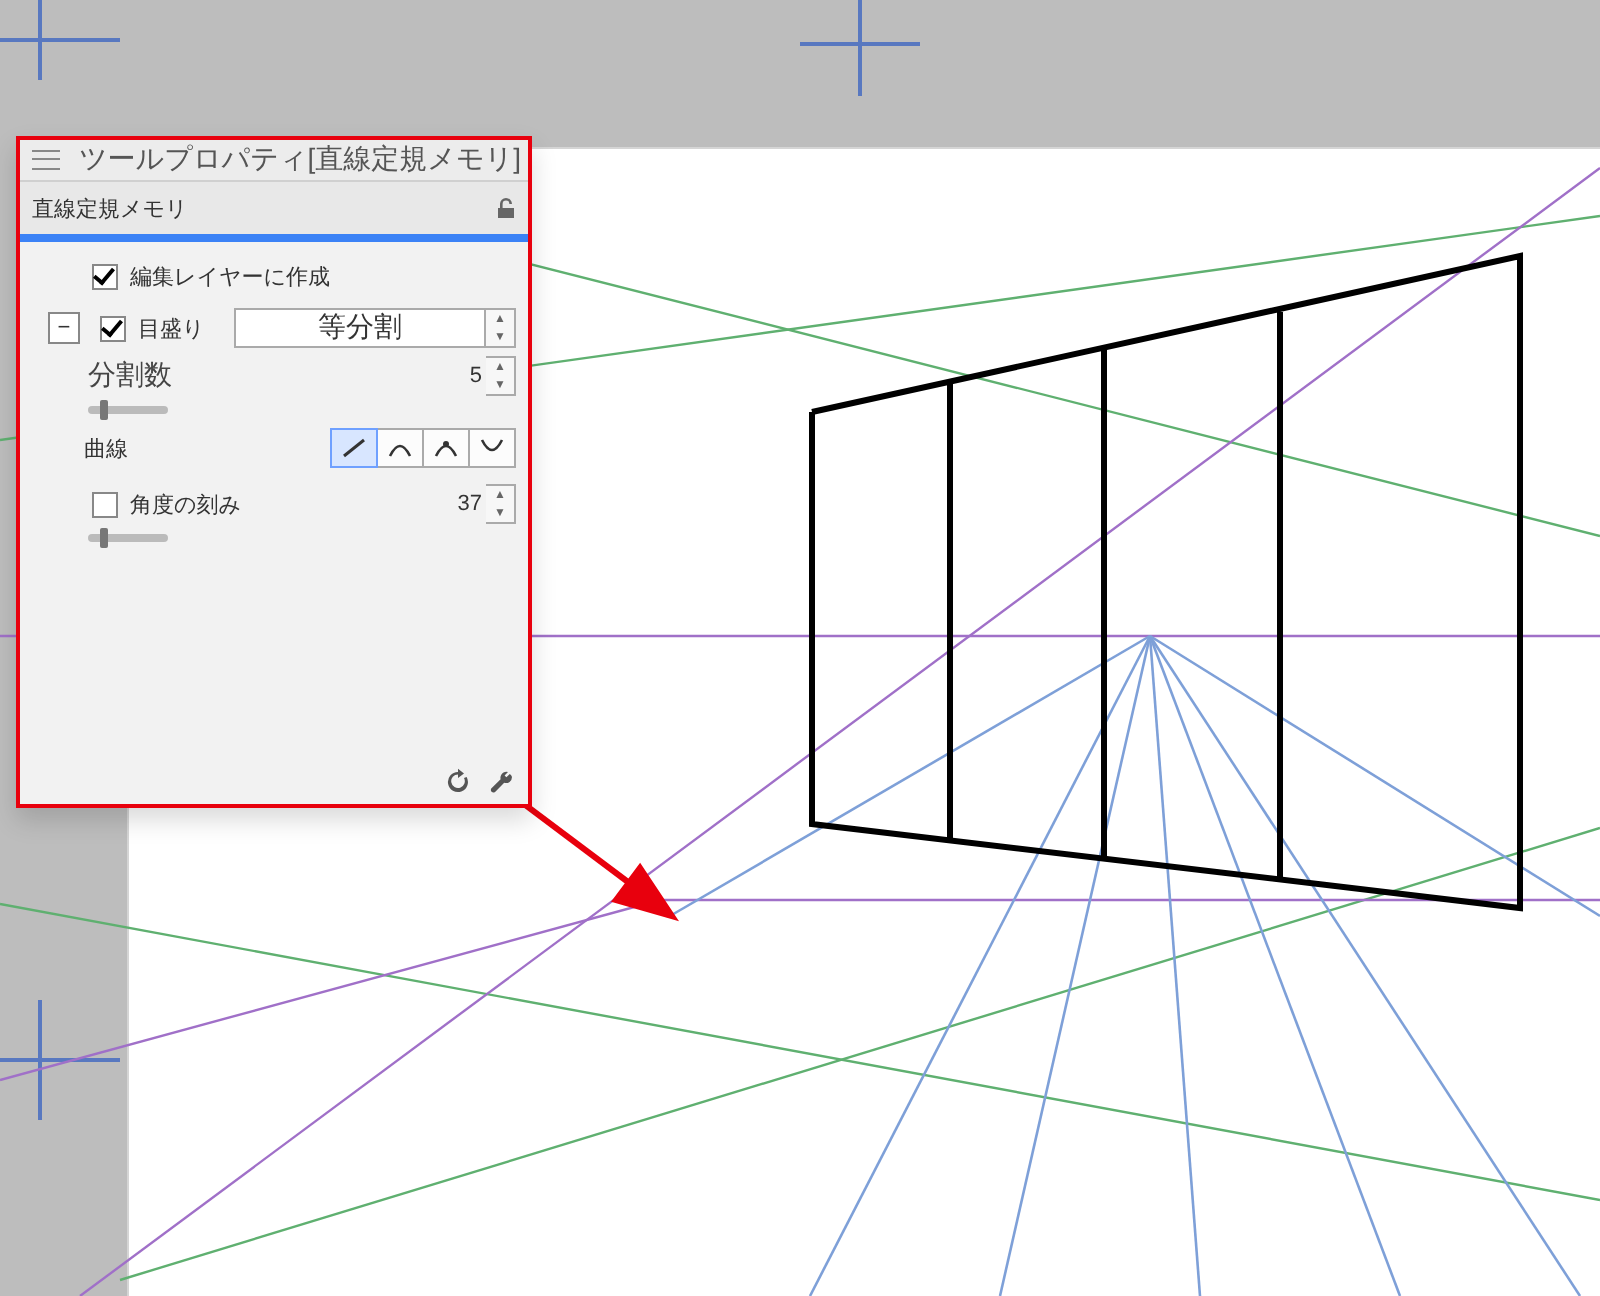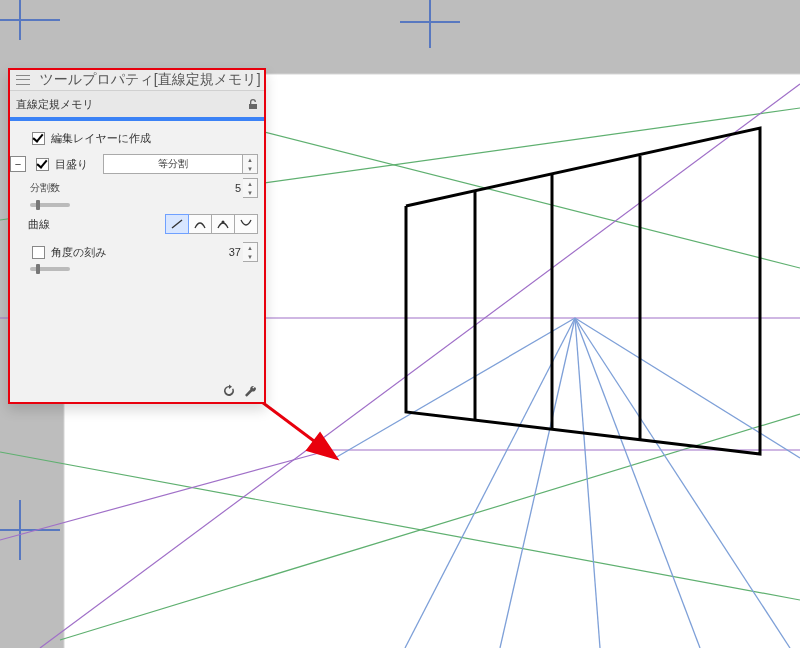--- a/index.html
+++ b/index.html
@@ -5,33 +5,33 @@
   html,body{margin:0;padding:0;width:800px;height:648px;background:#bdbdbd;font-family:"Hiragino Kaku Gothic ProN","Yu Gothic",sans-serif;font-size:11px;color:#333;overflow:hidden}
   .stage{position:absolute;inset:0}
   .panel{position:absolute;left:8px;top:68px;width:258px;height:336px;background:#f2f2f2;border:2px solid #e8000d;box-shadow:0 6px 12px rgba(0,0,0,.15);box-sizing:border-box}
   .titlebar{height:20px;background:#ececec;color:#555;font-size:14px;display:flex;align-items:center;border-bottom:1px solid #d0d0d0}
   .menu-icon{width:14px;height:14px;display:inline-flex;flex-direction:column;justify-content:space-around;margin:0 6px}
   .menu-icon span{height:1px;background:#888;display:block}
   .title{flex:1;text-align:center}
   .toolname-row{height:26px;background:#e8e8e8;border-bottom:4px solid #3b82f6;display:flex;align-items:center;padding:0 4px 0 6px}
   .toolname-row .name{flex:1}
   .lock-icon svg{display:block}
-  .panel-body{padding:6px 6px 0 0}
+  .panel-body{padding:6px 6px 0 14px}
   .row{display:flex;align-items:center;height:22px;margin-bottom:4px}
   .indent{padding-left:18px}
   .check{appearance:none;width:13px;height:13px;border:1px solid #888;background:#fff;margin-right:6px;position:relative}
   .check:checked::after{content:"";position:absolute;left:2px;top:-1px;width:4px;height:8px;border:solid #000;border-width:0 2px 2px 0;transform:rotate(40deg)}
   .square-btn{width:14px;height:14px;border:1px solid #888;background:#fff;display:inline-flex;align-items:center;justify-content:center;margin-right:6px;font-size:11px;line-height:1;cursor:pointer}
   .sel-wrap{flex:1;display:flex}
-  .sel{flex:1;height:18px;border:1px solid #aaa;background:#fff;display:flex;align-items:center;justify-content:center;position:relative;font-size:10px}
+  .sel{flex:1;height:18px;border:1px solid #aaa;background:#fff;display:flex;align-items:center;justify-content:center;position:relative;font-size:14px}
   .spin{width:14px;height:18px;border:1px solid #aaa;border-left:none;background:#f7f7f7;display:flex;flex-direction:column}
   .spin div{flex:1;display:flex;align-items:center;justify-content:center;font-size:6px;color:#666}
   .label{min-width:48px}
   .numrow{display:flex;align-items:center;height:18px;margin:0 0 6px 20px}
-  .numrow .lab{flex:1;font-size:10px;color:#444}
+  .numrow .lab{flex:1;font-size:14px;color:#444}
   .numval{width:30px;text-align:right;padding-right:2px}
   .slider{height:4px;background:#bbb;width:40px;margin:2px 0 6px 20px;border-radius:2px;position:relative}
   .slider::after{content:"";position:absolute;left:6px;top:-3px;width:4px;height:10px;background:#777;border-radius:1px}
   .iconstrip{display:flex;margin-left:auto}
   .ibtn{width:22px;height:18px;border:1px solid #aaa;background:#fcfcfc;display:flex;align-items:center;justify-content:center;margin-left:-1px}
   .ibtn.sel{background:#d8e6ff;border-color:#6fa0ff;z-index:1}
   .ibtn svg{display:block}
   .footer{position:absolute;right:6px;bottom:4px;display:flex;gap:8px}
   .footer svg{display:block}
 </style>

